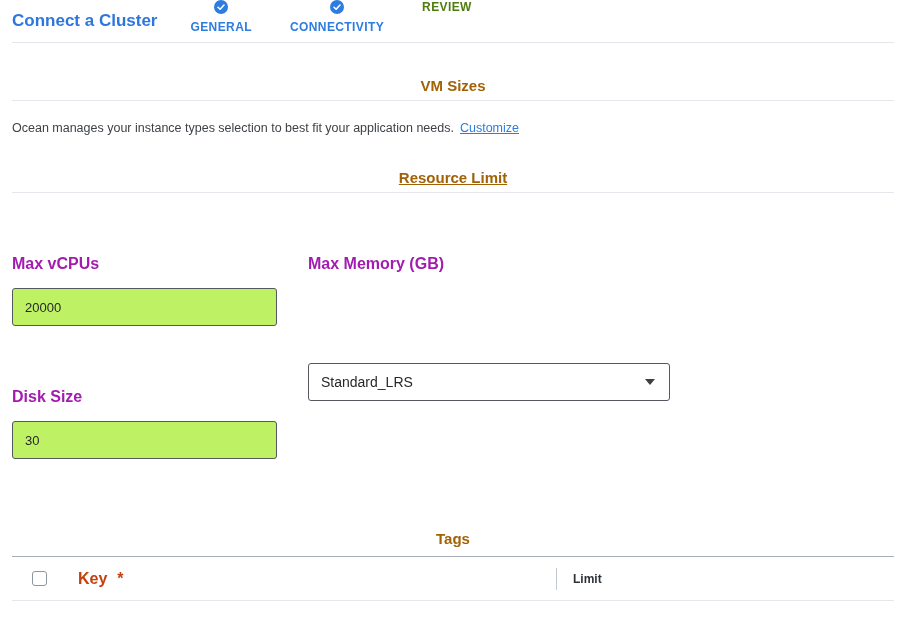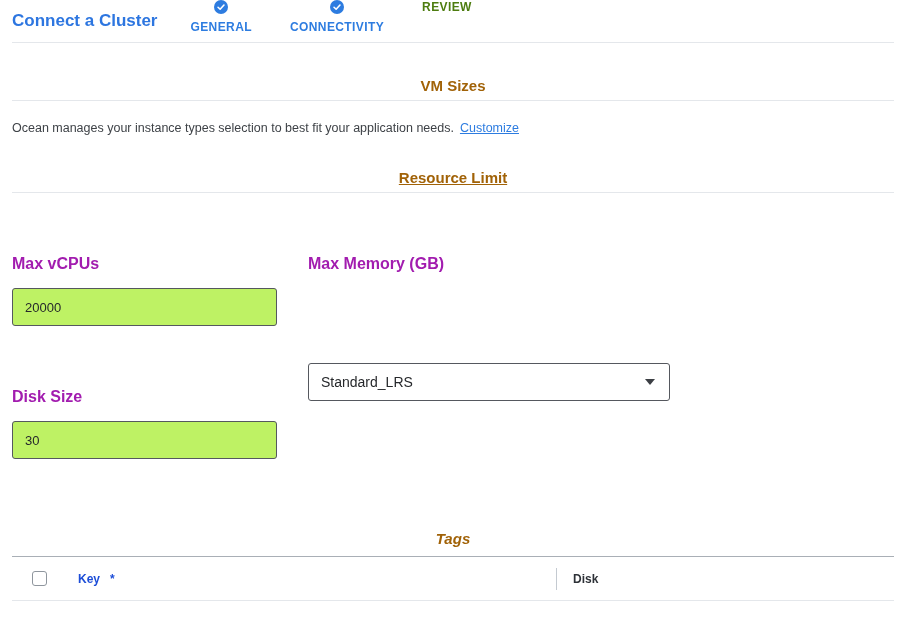--- a/index.html
+++ b/index.html
@@ -17,21 +17,21 @@
          font-size:12px; font-weight:600; letter-spacing:.4px;
          color:#2d7ce0; cursor:pointer;flex-direction:column; }
   .tab.pending { color:#4d7c0f; }
   .tab.active::after { content:""; position:absolute; left:-2px; right:-2px;
          bottom:-1px; height:3px; background:#2d7ce0; }
   .check-icon { width:14px; height:14px; display:inline-flex; }
 
   
   .section-heading { font-size:15px; font-weight:700; color:#a16207;
          line-height:16px; padding-bottom:6px; border-bottom:1px solid #e4e7eb;text-align:center; }
-  .section-heading.dark-rule { border-bottom:1px solid #a9afb6; padding-bottom:9px;font-style:italic; }
+  .section-heading.dark-rule { border-bottom:1px solid #a9afb6; padding-bottom:9px; }
 
   .vm-heading { margin-top:35px; }
   .description { margin-top:20px; font-size:12.5px; color:#3e4247; }
   .link { color:#2d7ce0; text-decoration:underline; margin-left:6px; cursor:pointer; }
 
   .rl-heading { margin-top:35px;text-decoration:underline; }
   .os-heading { margin-top:75px; }
   .tags-heading { margin-top:72px; }
 
   
@@ -49,21 +49,21 @@
         font-size:14px; color:#26282b; background:#fff;text-align:right; }
   .caret-down { width:0; height:0; border-left:5px solid transparent;
         border-right:5px solid transparent; border-top:6px solid #3c3f44; }
 
   
   .table-header { display:flex; align-items:center; height:44px;
         border-bottom:1px solid #e4e7eb; }
   .checkbox { width:15px; height:15px; border:1px solid #8f969e;
         border-radius:3px; margin-left:20px; background:#fff; cursor:pointer; }
   .key-cell { width:478px; margin-left:31px; display:flex; gap:10px;
-        font-size:12px; font-weight:700; color:#1d4ed8; }
+        font-size:16px; font-weight:700; color:#c2410c; }
   .col-divider { width:1px; height:22px; background:#c4cad1; }
   .value-cell { margin-left:16px; font-size:12px; font-weight:700; color:#2e3238; }
 </style>
 </head>
 <body>
 
 <div class="page">
 
   <div class="header">
     <div class="page-title">Connect a Cluster</div>
@@ -127,16 +127,16 @@
   </div>
 
   <div class="section-heading dark-rule tags-heading">Tags</div>
   <div class="table-header">
     <div class="checkbox"></div>
     <div class="key-cell">
       <span>Key</span>
       <span>*</span>
     </div>
     <div class="col-divider"></div>
-    <div class="value-cell">Disk</div>
+    <div class="value-cell">Limit</div>
   </div>
 
 </div>
 
 </body></html>

